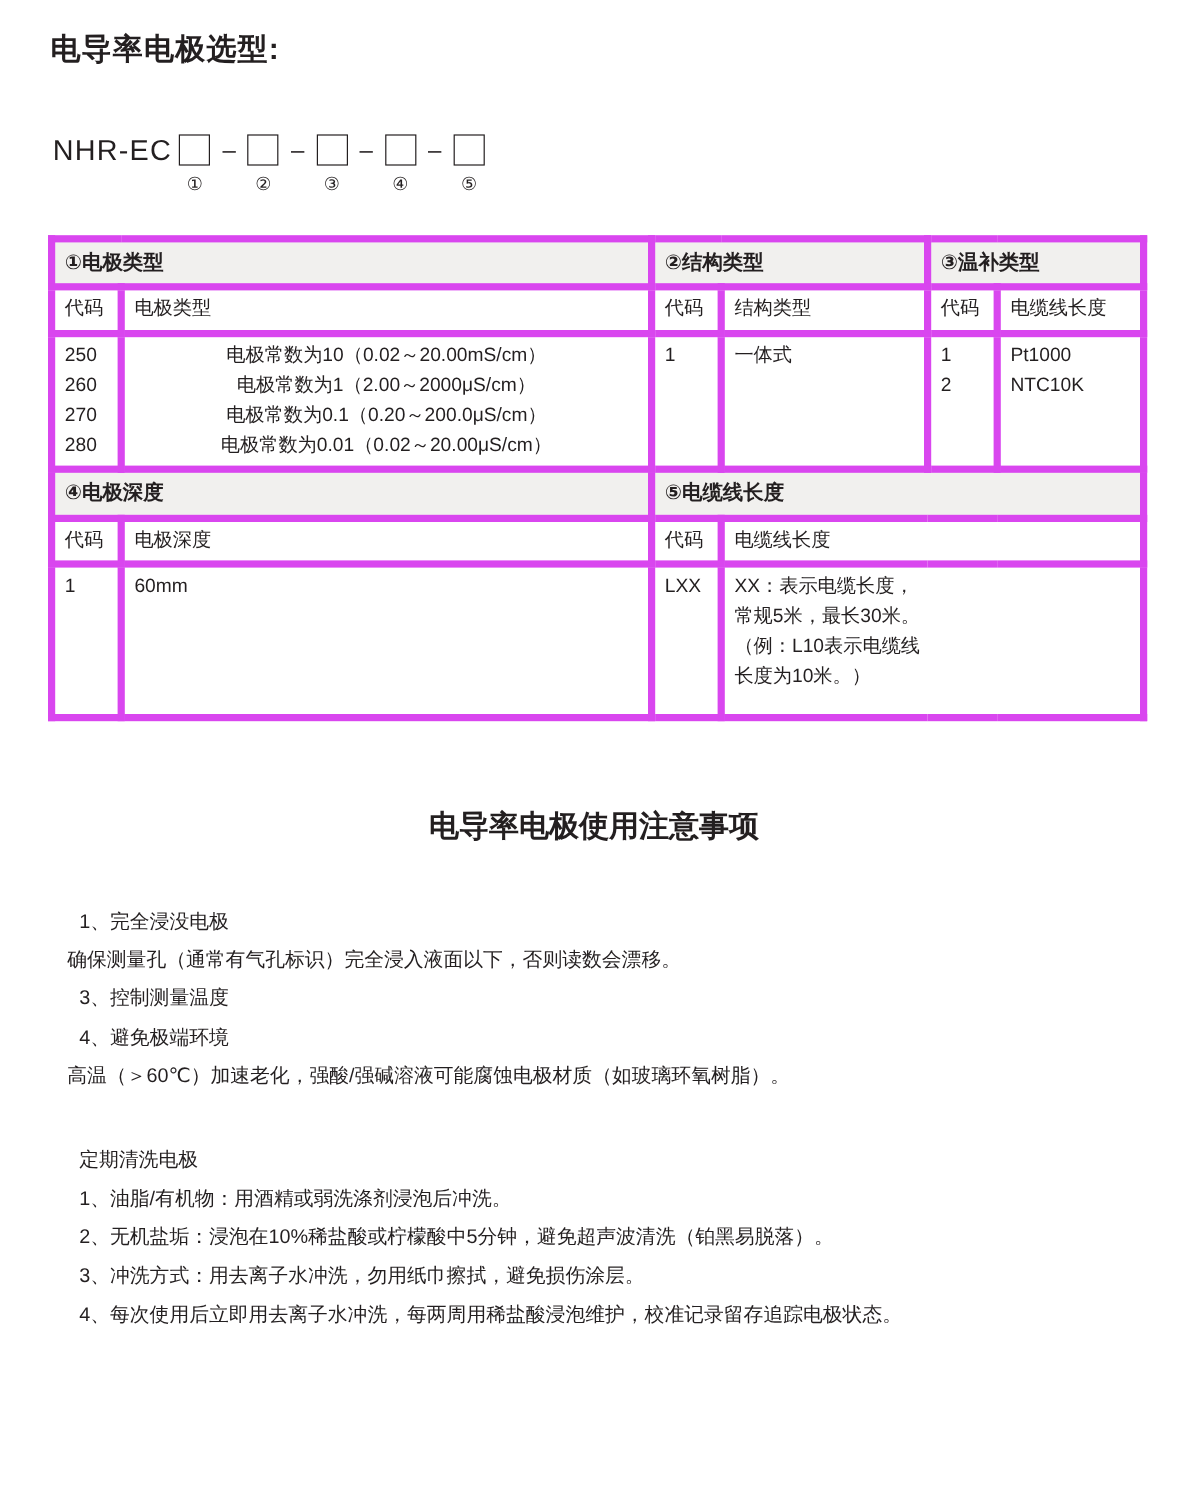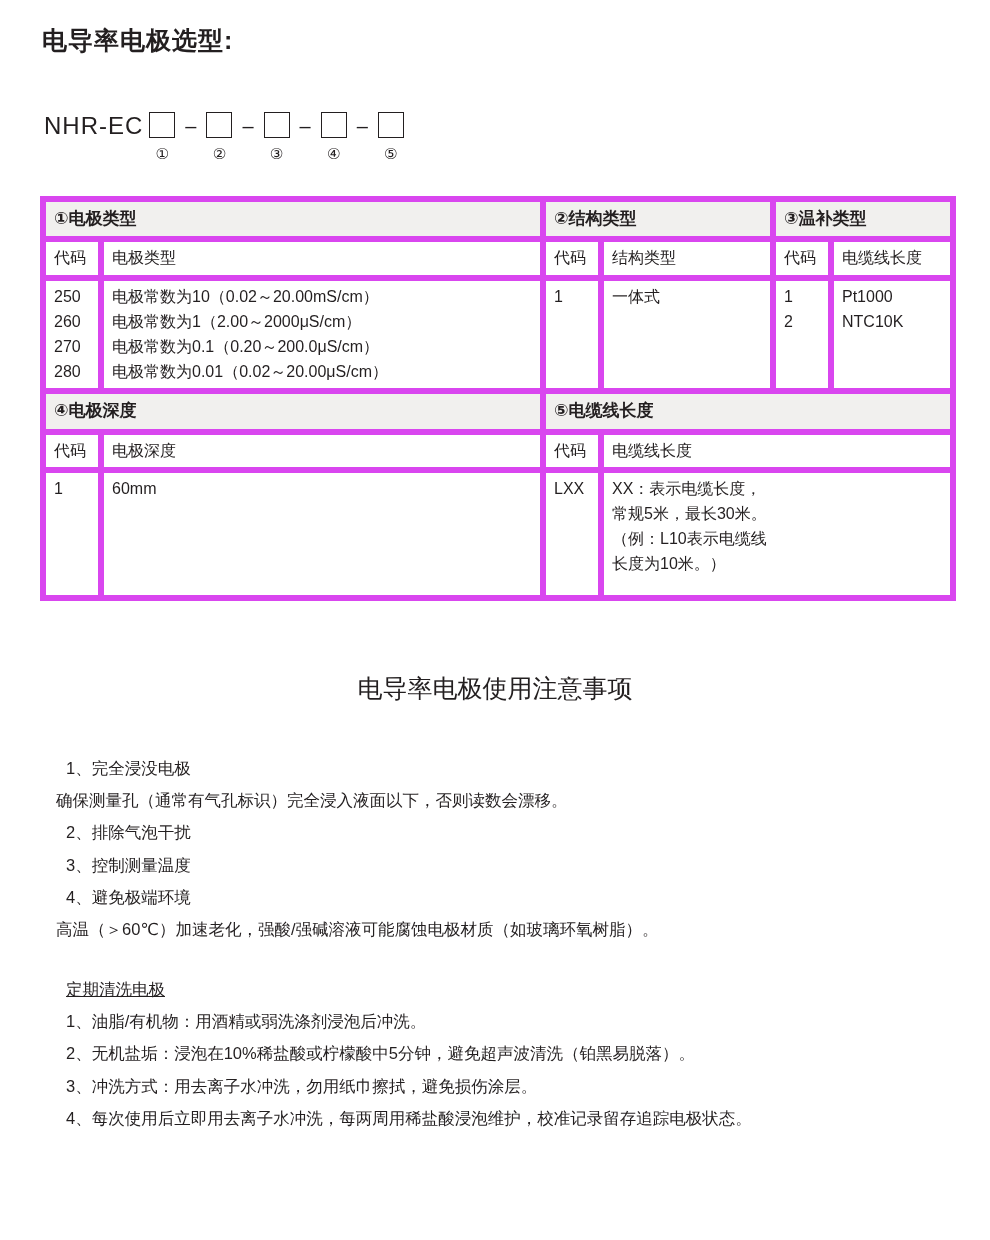--- a/index.html
+++ b/index.html
@@ -98,45 +98,45 @@
   .sub {
     font-size: 16px;
   }
   .cell-code {
     text-align: left;
     white-space: nowrap;
   }
   .cell-pad {
     padding-left: 10px;
   }
-  .nowrap { white-space: nowrap; }
+  .nowrap { white-space: nowrap; text-align: center; }
   .row-list { line-height: 1.62; }
 
   
   .notes-title {
     position: absolute;
     left: 0;
     top: 672px;
     width: 990px;
     text-align: center;
     font-size: 25px;
-    font-weight: normal;
+    font-weight: bold;
   }
   .notes {
     position: absolute;
     left: 56px;
     top: 752px;
     width: 890px;
     font-size: 16.5px;
     line-height: 1.95;
   }
   .notes .indent1 { padding-left: 10px; }
   .notes .indent0 { padding-left: 0px; }
   .notes .gap { height: 18px; }
-  .notes .block2 { margin-top: 10px; text-decoration: underline; }
+  .notes .block2 { margin-top: 20px; }
 </style>
 </head>
 <body>
 
 <div class="page">
 
   <div class="main-title">电导率电极选型:</div>
 
   <div class="code-builder">
     <div class="code-prefix">NHR-EC</div>
@@ -255,21 +255,20 @@
         </td>
       </tr>
     </tbody>
   </table>
 
   <div class="notes-title">电导率电极使用注意事项</div>
 
   <div class="notes">
     <div class="indent1">1、完全浸没电极</div>
     <div class="indent0">确保测量孔（通常有气孔标识）完全浸入液面以下，否则读数会漂移。</div>
-    <div class="indent1">2、排除气泡干扰</div>
     <div class="indent1">3、控制测量温度</div>
     <div class="indent1">4、避免极端环境</div>
     <div class="indent0">高温（＞60℃）加速老化，强酸/强碱溶液可能腐蚀电极材质（如玻璃环氧树脂）。</div>
 
     <div class="gap"></div>
 
     <div class="indent1 block2">定期清洗电极</div>
     <div class="indent1">1、油脂/有机物：用酒精或弱洗涤剂浸泡后冲洗。</div>
     <div class="indent1">2、无机盐垢：浸泡在10%稀盐酸或柠檬酸中5分钟，避免超声波清洗（铂黑易脱落）。</div>
     <div class="indent1">3、冲洗方式：用去离子水冲洗，勿用纸巾擦拭，避免损伤涂层。</div>

